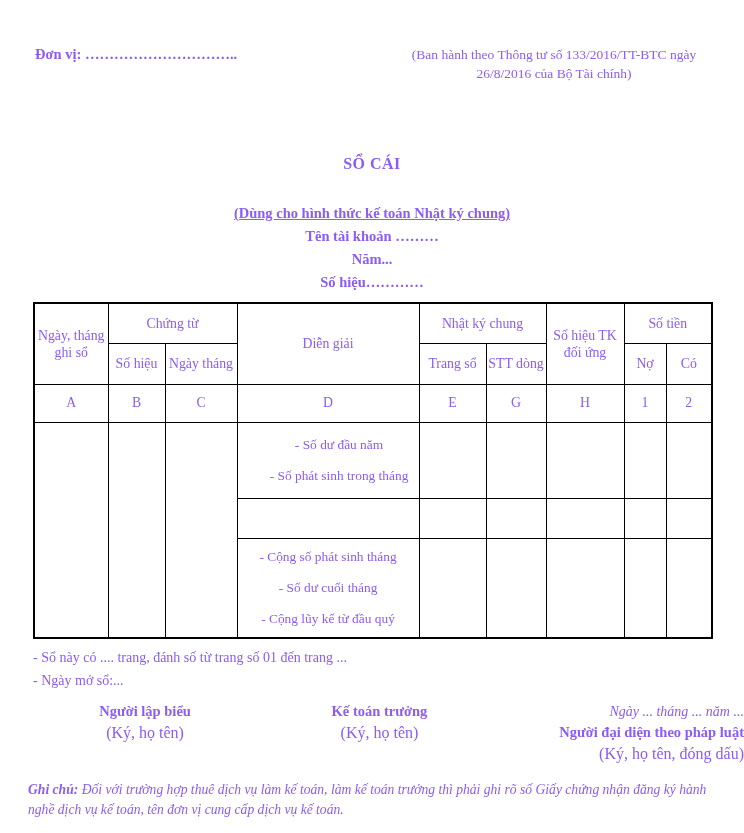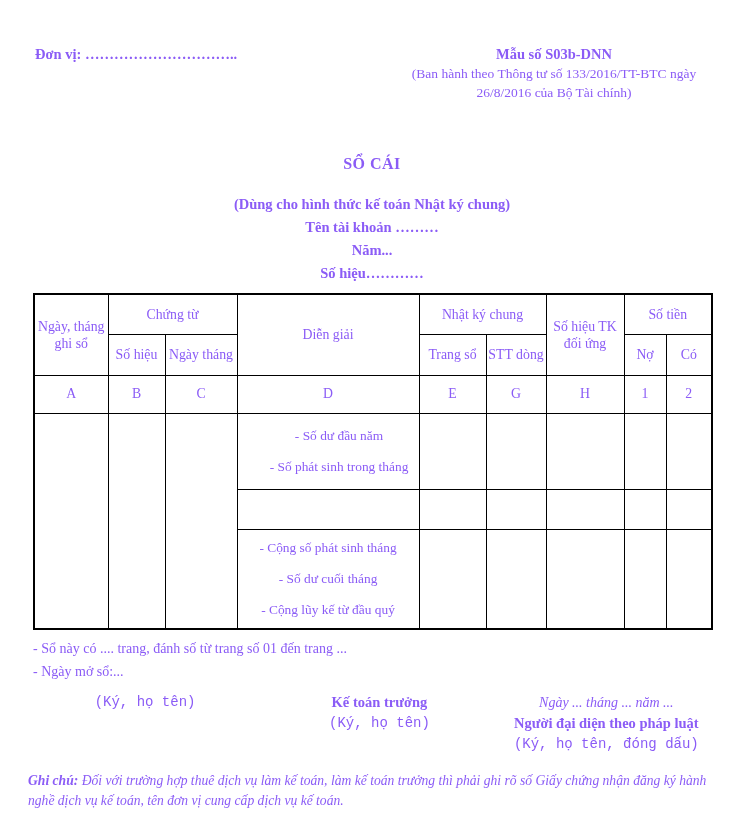--- a/index.html
+++ b/index.html
@@ -18,21 +18,21 @@
   
   .top-header { display: flex; justify-content: space-between; align-items: flex-start; padding: 0 22px 0 35px; margin-bottom: 18px; min-height: 64px; }
   .org-block { font-weight: bold; font-size: 14.5px; }
   .org-line { line-height: 18px; margin-bottom: 17px; white-space: nowrap; }
   .form-block { width: 336px; text-align: center; }
   .form-code { font-weight: bold; font-size: 14.5px; line-height: 19px; }
   .form-issue { font-size: 13.5px; line-height: 19px; }
   
   .title-block { text-align: center; }
   .main-title { font-weight: bold; font-size: 16px; line-height: 22px; letter-spacing: 0.5px; margin-top: 44px; }
-  .subtitle { font-weight: bold; font-size: 14.5px; line-height: 23px; margin-top: 18px; }
+  .subtitle { font-weight: bold; font-size: 14.5px; line-height: 23px; margin-top: 27px; text-decoration: underline; }
   .title-line { font-weight: bold; font-size: 14.5px; line-height: 23px; }
   
   table.ledger {
     border-collapse: collapse;
     table-layout: fixed;
     width: 678px;
     margin: 8px 0 0 33px;
     border: 2px solid #000;
   }
   table.ledger td { border: 1px solid #000; text-align: center; vertical-align: middle; font-size: 13.8px; padding: 1px; overflow: hidden; }
@@ -45,39 +45,38 @@
   td.desc { text-align: left; vertical-align: middle; padding-left: 5px; }
   .desc-line { font-size: 13.4px; line-height: 31px; white-space: nowrap; }
   
   .after-table { margin: 7px 0 0 33px; font-size: 14px; }
   .after-line { line-height: 23px; }
   
   .signatures { display: flex; margin-top: 9px; width: 100%; }
   .sig-col { text-align: center; }
   .sig-col.c1 { width: 39%; }
   .sig-col.c2 { width: 24%; }
-  .sig-col.c3 { width: 37%; }
+  .sig-col.c3 { width: 37%; text-align: right; }
   .sig-title { font-weight: bold; font-size: 14.5px; line-height: 21px; }
-  .sig-sub { font-size: 14px; line-height: 21px; font-family: Liberation Mono, monospace; }
+  .sig-sub { font-size: 16px; line-height: 21px; }
   .sig-date { font-style: italic; font-size: 14px; line-height: 21px; }
   
   .footnote { margin: 16px 28px 0 28px; font-style: italic; font-size: 13.6px; line-height: 19.5px; text-align: left; }
   .footnote-label { font-weight: bold; }
 </style>
 </head>
 <body>
 
 <div class="page">
 
   <div class="top-header">
     <div class="org-block">
       <div class="org-line">Đơn vị: …………………………..</div>
     </div>
     <div class="form-block">
-      <div class="form-code">Mẫu số S03b-DNN</div>
       <div class="form-issue">(Ban hành theo Thông tư số 133/2016/TT-BTC ngày</div>
       <div class="form-issue">26/8/2016 của Bộ Tài chính)</div>
     </div>
   </div>
 
   <div class="title-block">
     <div class="main-title">SỔ CÁI</div>
     <div class="subtitle">(Dùng cho hình thức kế toán Nhật ký chung)</div>
     <div class="title-line">Tên tài khoản ………</div>
     <div class="title-line">Năm...</div>
@@ -161,20 +160,21 @@
     </tbody>
   </table>
 
   <div class="after-table">
     <div class="after-line">- Sổ này có .... trang, đánh số từ trang số 01 đến trang ...</div>
     <div class="after-line">- Ngày mở sổ:...</div>
   </div>
 
   <div class="signatures">
     <div class="sig-col c1">
+      <div class="sig-title">Người lập biểu</div>
       <div class="sig-sub">(Ký, họ tên)</div>
     </div>
     <div class="sig-col c2">
       <div class="sig-title">Kế toán trưởng</div>
       <div class="sig-sub">(Ký, họ tên)</div>
     </div>
     <div class="sig-col c3">
       <div class="sig-date">Ngày ... tháng ... năm ...</div>
       <div class="sig-title">Người đại diện theo pháp luật</div>
       <div class="sig-sub">(Ký, họ tên, đóng dấu)</div>

